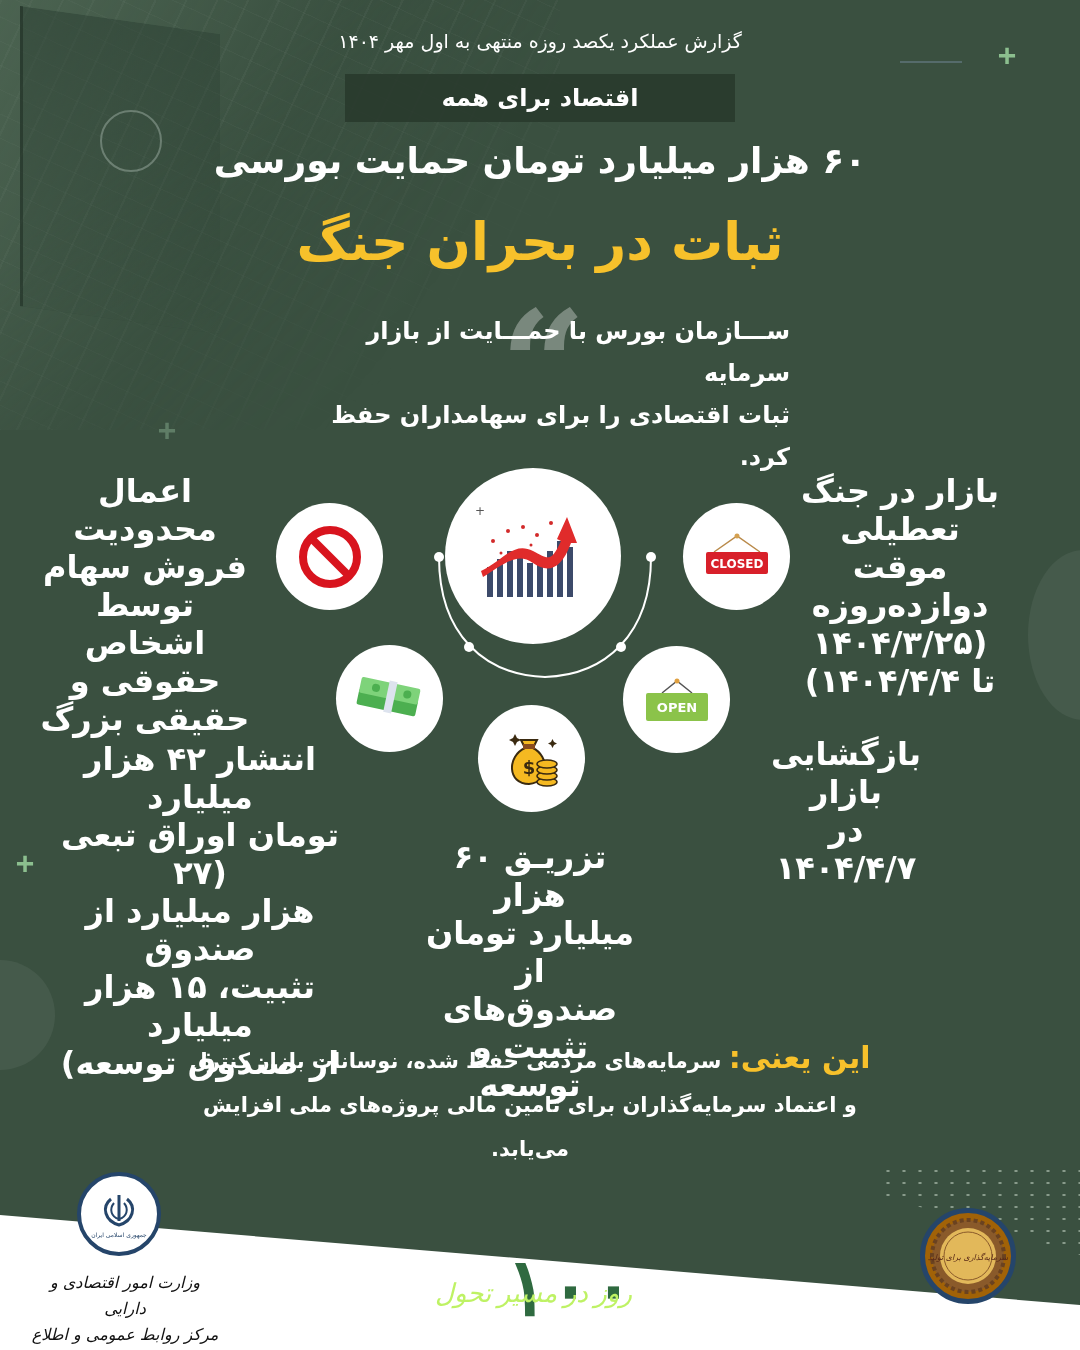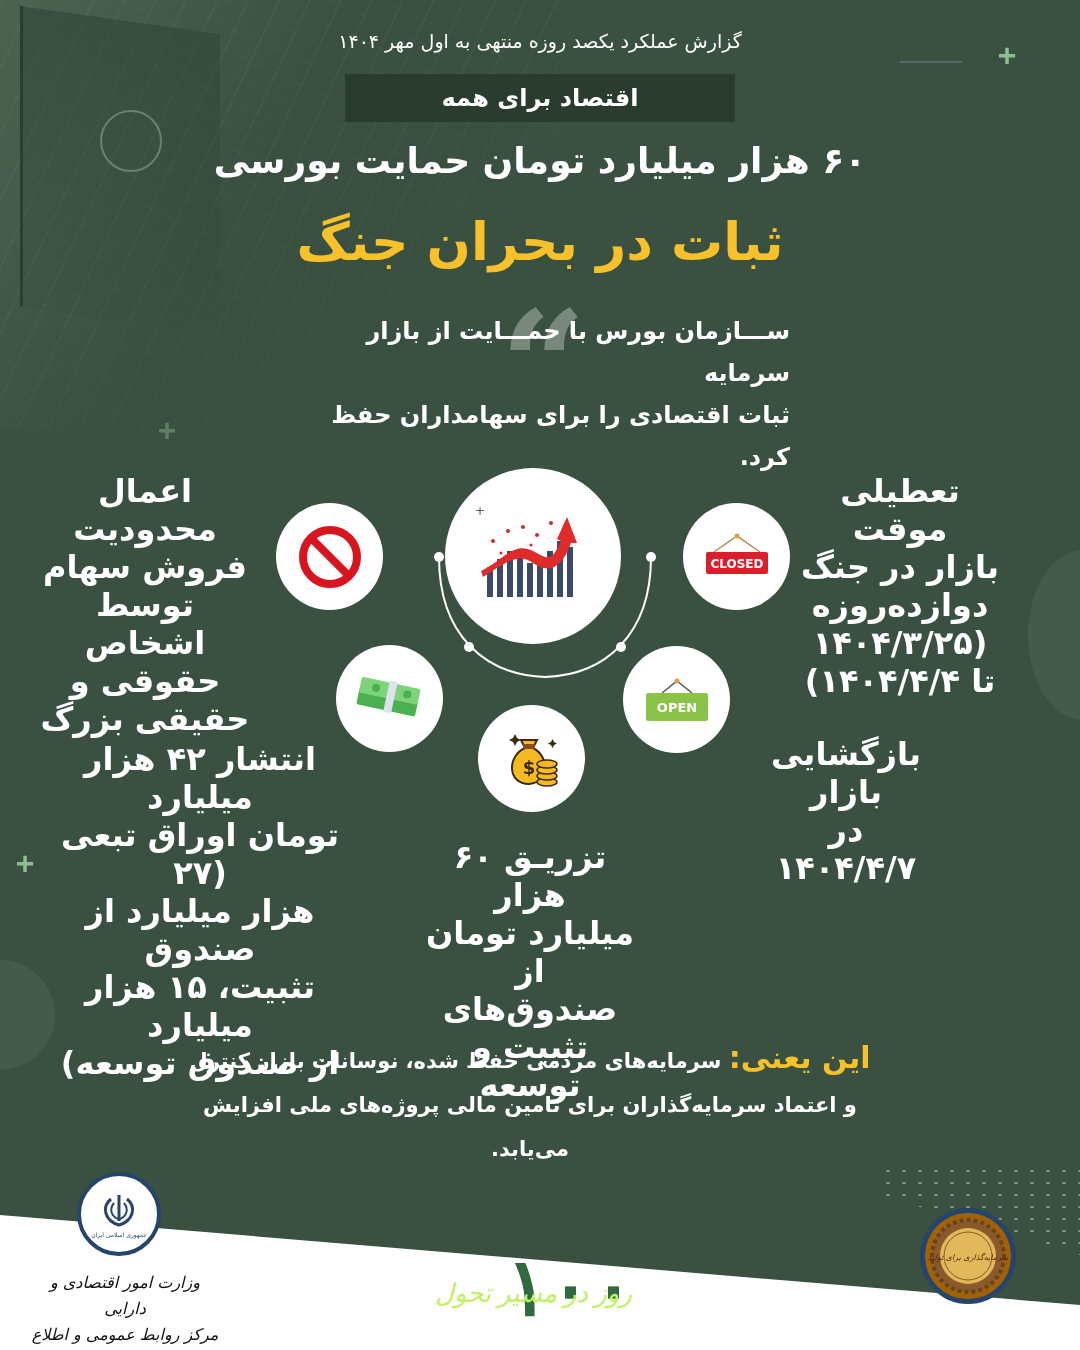--- a/index.html
+++ b/index.html
@@ -184,22 +184,22 @@
 
 <div class="circle" style="left:683px; top:503px; width:107px; height:107px;">
   <svg width="70" height="50" viewBox="0 0 70 50">
     <path d="M 12 20 L 35 4 L 58 20" fill="none" stroke="#b98a4a" stroke-width="1.5"></path>
     <circle cx="35" cy="4" r="2.5" fill="#d4a050"></circle>
     <rect x="4" y="20" width="62" height="22" rx="2" fill="#d8202a"></rect>
     <text x="35" y="36" text-anchor="middle" font-size="12" font-weight="bold" fill="#ffffff" font-family="DejaVu Sans, sans-serif">CLOSED</text>
   </svg>
 </div>
 <div class="item-text" style="left:800px; top:472px; width:200px;">
+  <div>بازار در جنگ</div>
   <div>تعطیلی موقت</div>
-  <div>بازار در جنگ</div>
   <div>دوازده‌روزه</div>
   <div>(۱۴۰۴/۳/۲۵</div>
   <div>تا ۱۴۰۴/۴/۴)</div>
 </div>
 
 <div class="circle" style="left:276px; top:503px; width:107px; height:107px;">
   <svg width="70" height="70" viewBox="0 0 70 70">
     <circle cx="35" cy="35" r="27" fill="none" stroke="#d8141e" stroke-width="8"></circle>
     <line x1="16" y1="16" x2="54" y2="54" stroke="#d8141e" stroke-width="8"></line>
   </svg>

